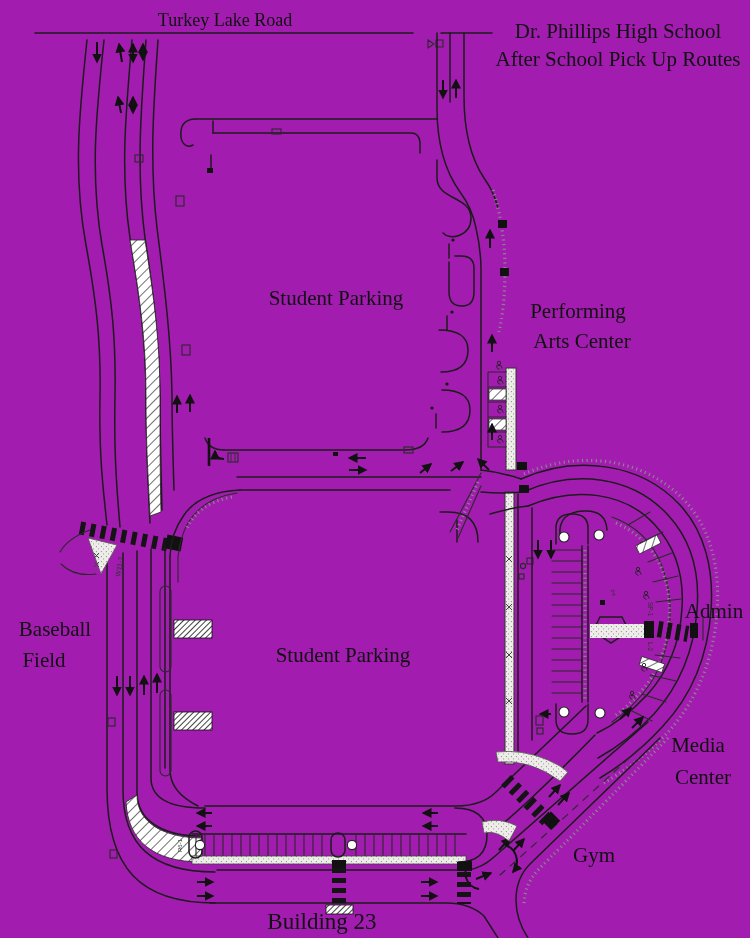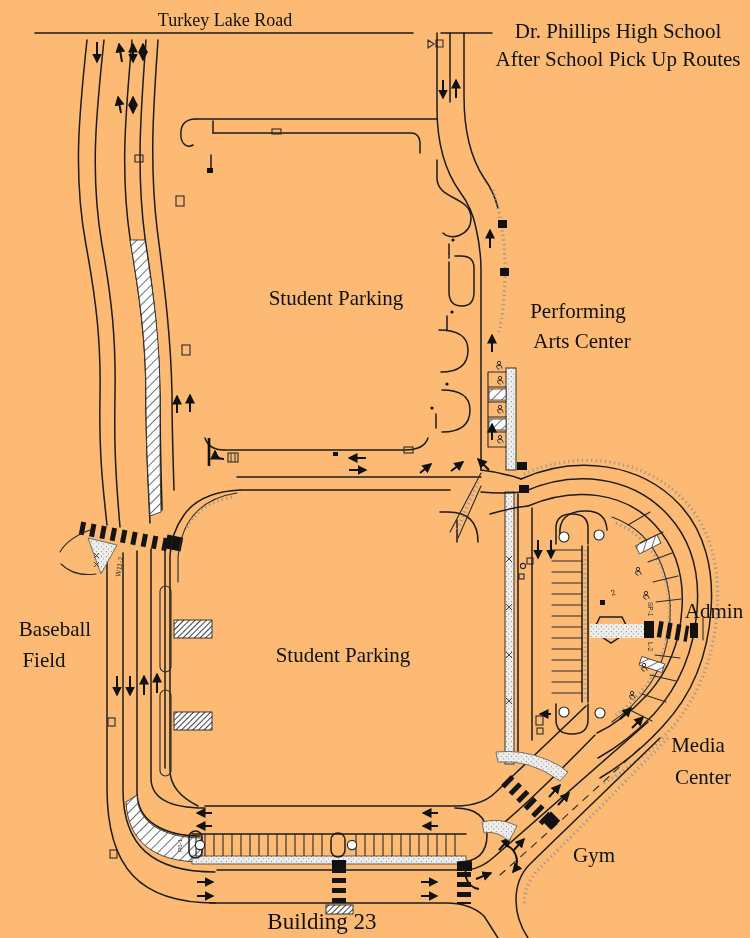--- a/index.html
+++ b/index.html
@@ -1,16 +1,16 @@
 <!DOCTYPE html>
 <html><head>
 <meta charset="utf-8">
 <style>
   html,body{margin:0;padding:0;background:#fff;}
-  #stage{position:relative;width:750px;height:938px;background:#fdba74;overflow:hidden;
+  #stage{position:relative;width:750px;height:938px;background:#a21caf;overflow:hidden;
          font-family:"Liberation Serif","DejaVu Serif",serif;}
   svg{position:absolute;left:0;top:0;}
   .ln{fill:none;stroke:#1c1c1c;stroke-width:1.5;stroke-linecap:round;}
   .lnthin{fill:none;stroke:#2a2a2a;stroke-width:1.1;stroke-linecap:round;}
   .stip{fill:none;stroke:#8f8f8f;stroke-width:3.2;stroke-dasharray:1.2 3.4;opacity:.85;}
   .cw{fill:none;stroke:#141414;}
   .blk{fill:#111;}
   .lbl{fill:#111;font-family:"Liberation Serif","DejaVu Serif",serif;}
   .tiny{fill:#333;font-family:"Liberation Sans","DejaVu Sans",sans-serif;}
   .ar{stroke:#111;stroke-width:2;fill:none;}

